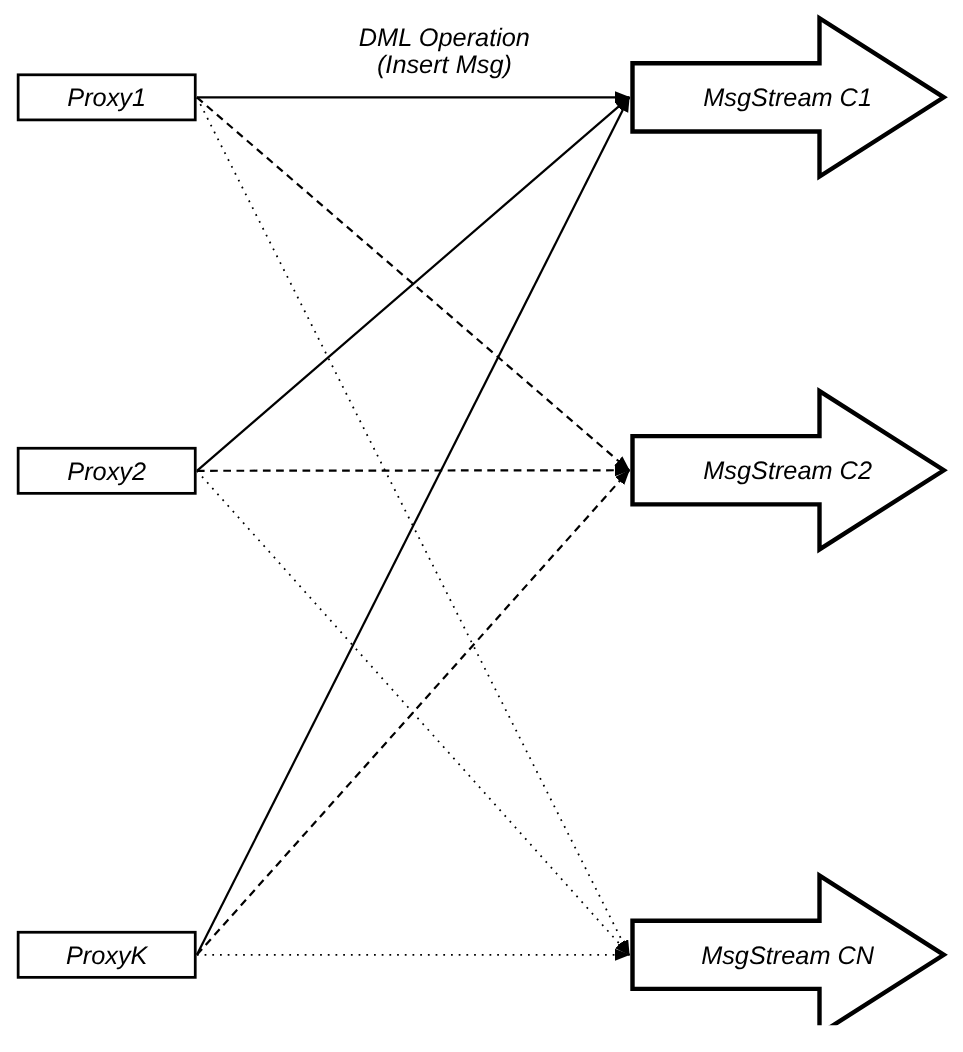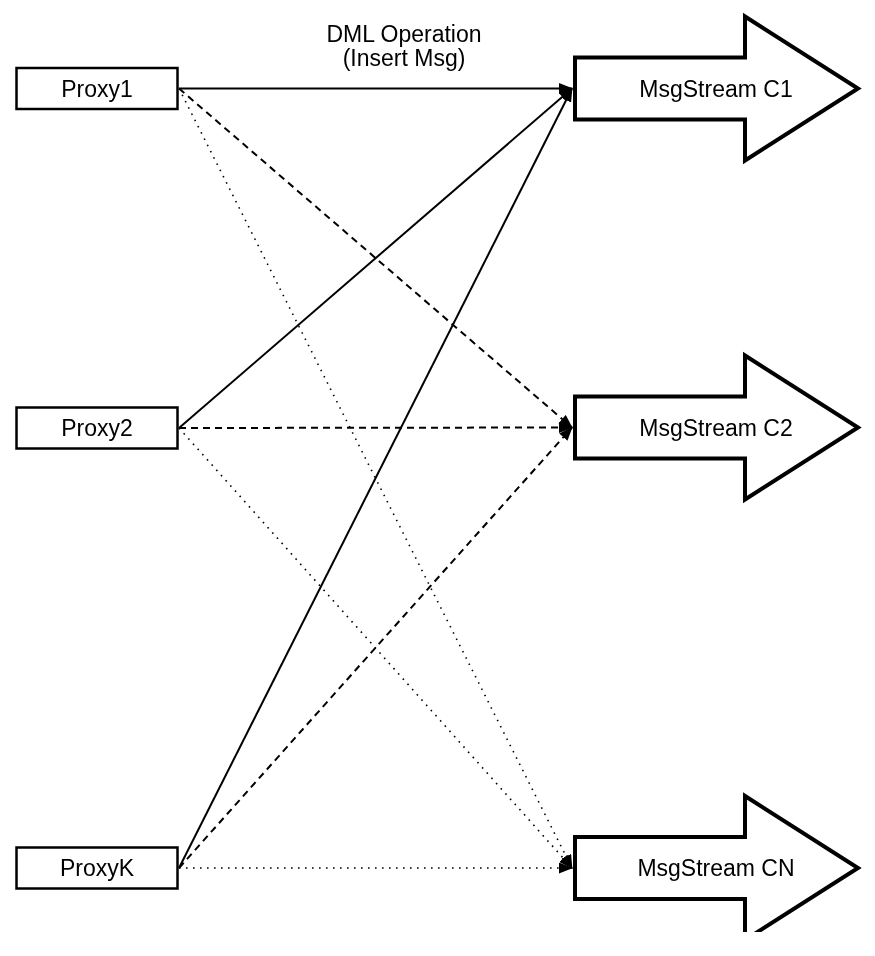--- a/index.html
+++ b/index.html
@@ -11,20 +11,21 @@
     margin: 0;
     padding: 0;
     background: var(--fill-color);
   }
   .canvas {
     position: relative;
     width: 875px;
     height: 932px;
     background: var(--fill-color);
     font-family: "Liberation Sans", sans-serif;
+    font-style: italic;
   }
   svg { display: block; }
   text {
     font-family: "Liberation Sans", sans-serif;
     font-size: 23px;
     fill: var(--text-color);
   }
   .proxy-rect {
     fill: var(--fill-color);
     stroke: var(--line-color);

